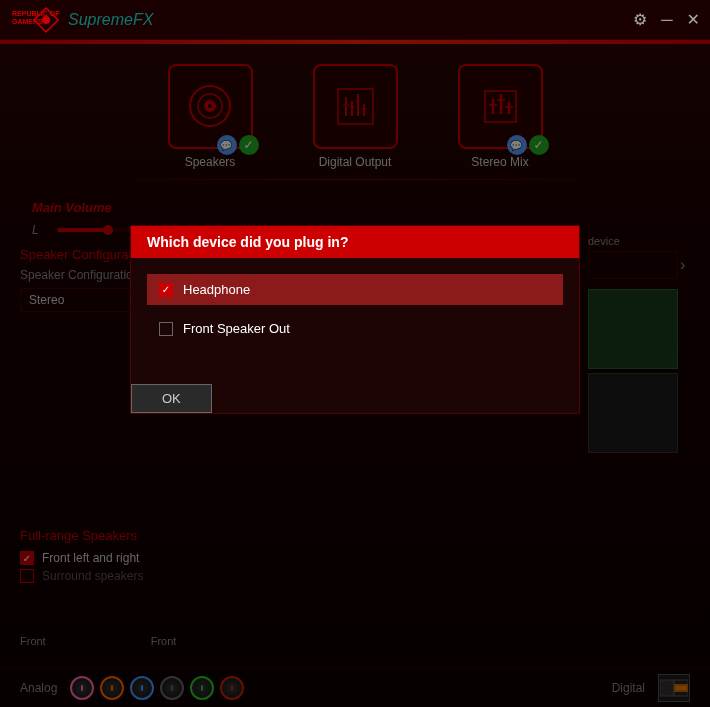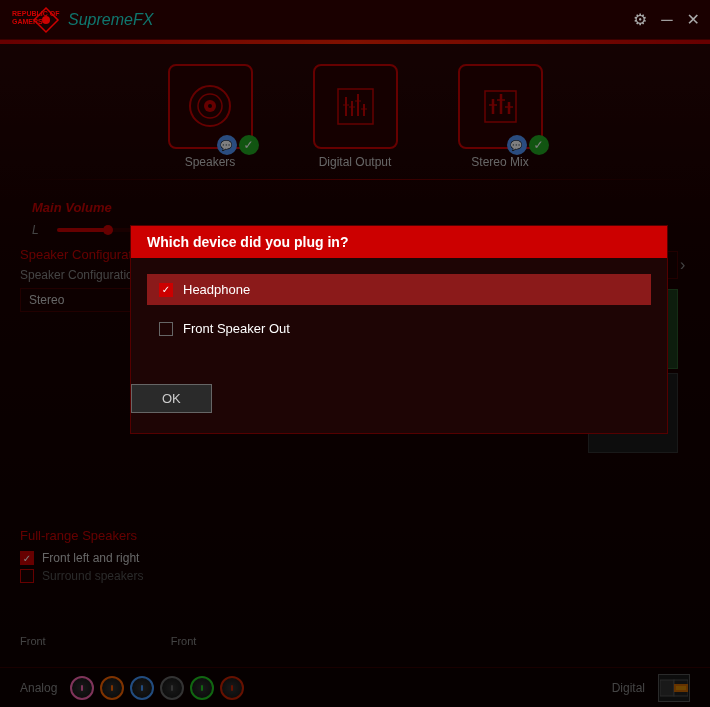--- a/index.html
+++ b/index.html
@@ -299,43 +299,42 @@
       font-size: 10px;
       color: #ccc;
     }
 
     
     .channel-labels {
       position: absolute;
       bottom: 60px;
       left: 20px;
       display: flex;
-      gap: 60px;
+      gap: 40px;
     }
     .channel-label {
       color: #888;
       font-size: 11px;
     }
 
     
     .modal-overlay {
       position: absolute;
       top: 0; left: 0; right: 0; bottom: 0;
       background: rgba(0,0,0,0.5);
       z-index: 10;
     }
     .modal {
       position: absolute;
       top: 185px;
       left: 130px;
-      width: 538px;
+      width: 450px;
       background: #1e0505;
       border: 1px solid #550000;
       z-index: 20;
-      padding-bottom: 20px;
     }
     .modal-header {
       background: #cc0000;
       padding: 8px 16px;
       color: white;
       font-size: 14px;
       font-weight: bold;
     }
     .modal-body {
       padding: 16px;

